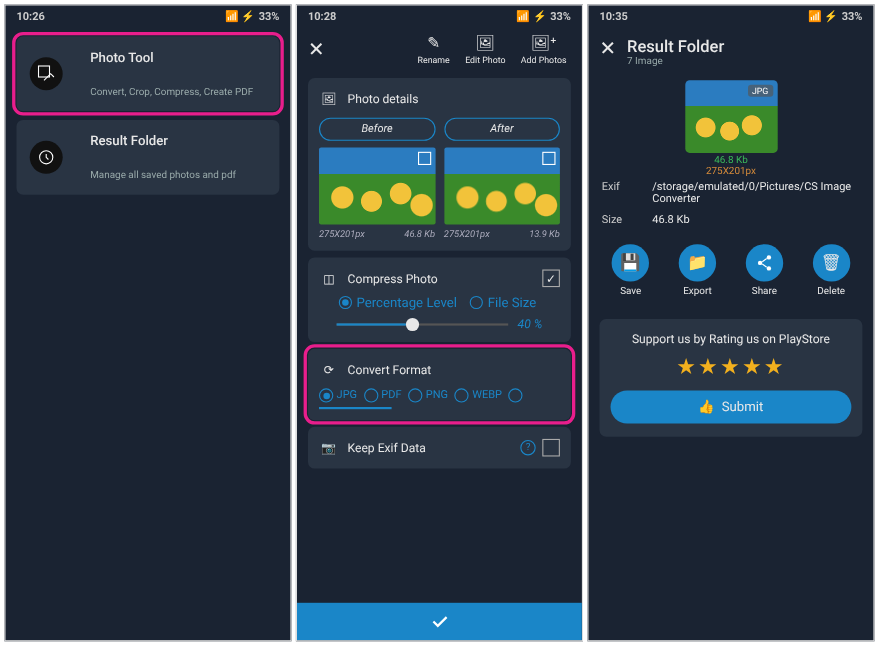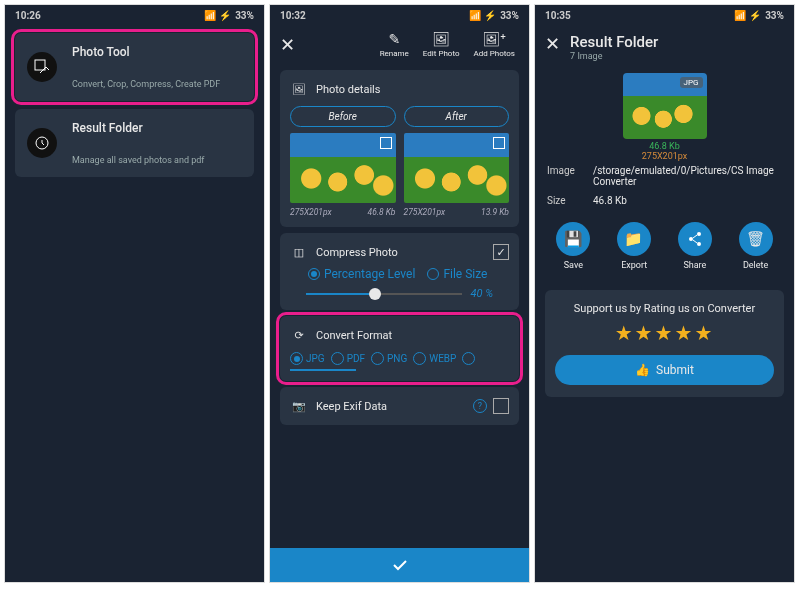--- a/index.html
+++ b/index.html
@@ -45,21 +45,21 @@
   .app-title { font-size: 15px; font-weight:500; flex:1; }
   .circ-btn { width:20px; height:20px; border-radius:50%; border:1px solid #8a7a3a; display:flex; align-items:center; justify-content:center; color:#d4b84a; }
   .dots { font-size:16px; line-height:10px; }
   .card {
     background: #293443;
     margin: 8px 10px;
     border-radius: 6px;
     padding: 12px 12px;
     display:flex;
     align-items:center;
-    gap: 15px;
+    gap: 25px;
   }
   .card.highlight {
     outline: 3px solid #e91e8c;
     outline-offset: 1px;
   }
   .card-icon {
     width: 30px; height:30px; border-radius:50%;
     background:#111;
     display:flex; align-items:center; justify-content:center;
     flex-shrink:0;
@@ -171,21 +171,21 @@
     </div>
     <div class="card-body">
       <div class="t1">Result Folder</div>
       <div class="t2">Manage all saved photos and pdf</div>
     </div>
   </div>
 </div>
 
 <div class="screen">
   <div class="statusbar">
-    <span>10:32</span>
+    <span>10:28</span>
     <span class="icons">📶 ⚡ <span>33%</span></span>
   </div>
   <div class="toolbar">
     <div style="font-size:18px;">✕</div>
     <div class="sp"></div>
     <div class="tool-item">
         <div class="ic">✎</div>
         <span>Rename</span>
       </div>
     <div class="tool-item">
@@ -317,21 +317,21 @@
 
   <div class="result-thumb">
     <div class="badge">JPG</div>
   </div>
   <div class="rmeta">
     <div class="sz">46.8 Kb</div>
     <div class="dm">275X201px</div>
   </div>
 
   <div class="info-row">
-    <div class="k">Image</div>
+    <div class="k">Exif</div>
     <div style="flex:1;">/storage/emulated/0/Pictures/CS Image Converter</div>
   </div>
   <div class="info-row">
     <div class="k">Size</div>
     <div>46.8 Kb</div>
   </div>
 
   <div class="actions">
     <div class="act">
         <div class="ab">💾</div>
@@ -352,20 +352,20 @@
         </div>
         <span>Share</span>
       </div>
     <div class="act">
         <div class="ab">🗑</div>
         <span>Delete</span>
       </div>
   </div>
 
   <div class="rate-card">
-    <div style="font-size:11px;">Support us by Rating us on Converter</div>
+    <div style="font-size:11px;">Support us by Rating us on PlayStore</div>
     <div class="stars">★★★★★</div>
     <div class="submit">
       <span>👍</span>
       <span>Submit</span>
     </div>
   </div>
 </div>
 
 </body></html>

